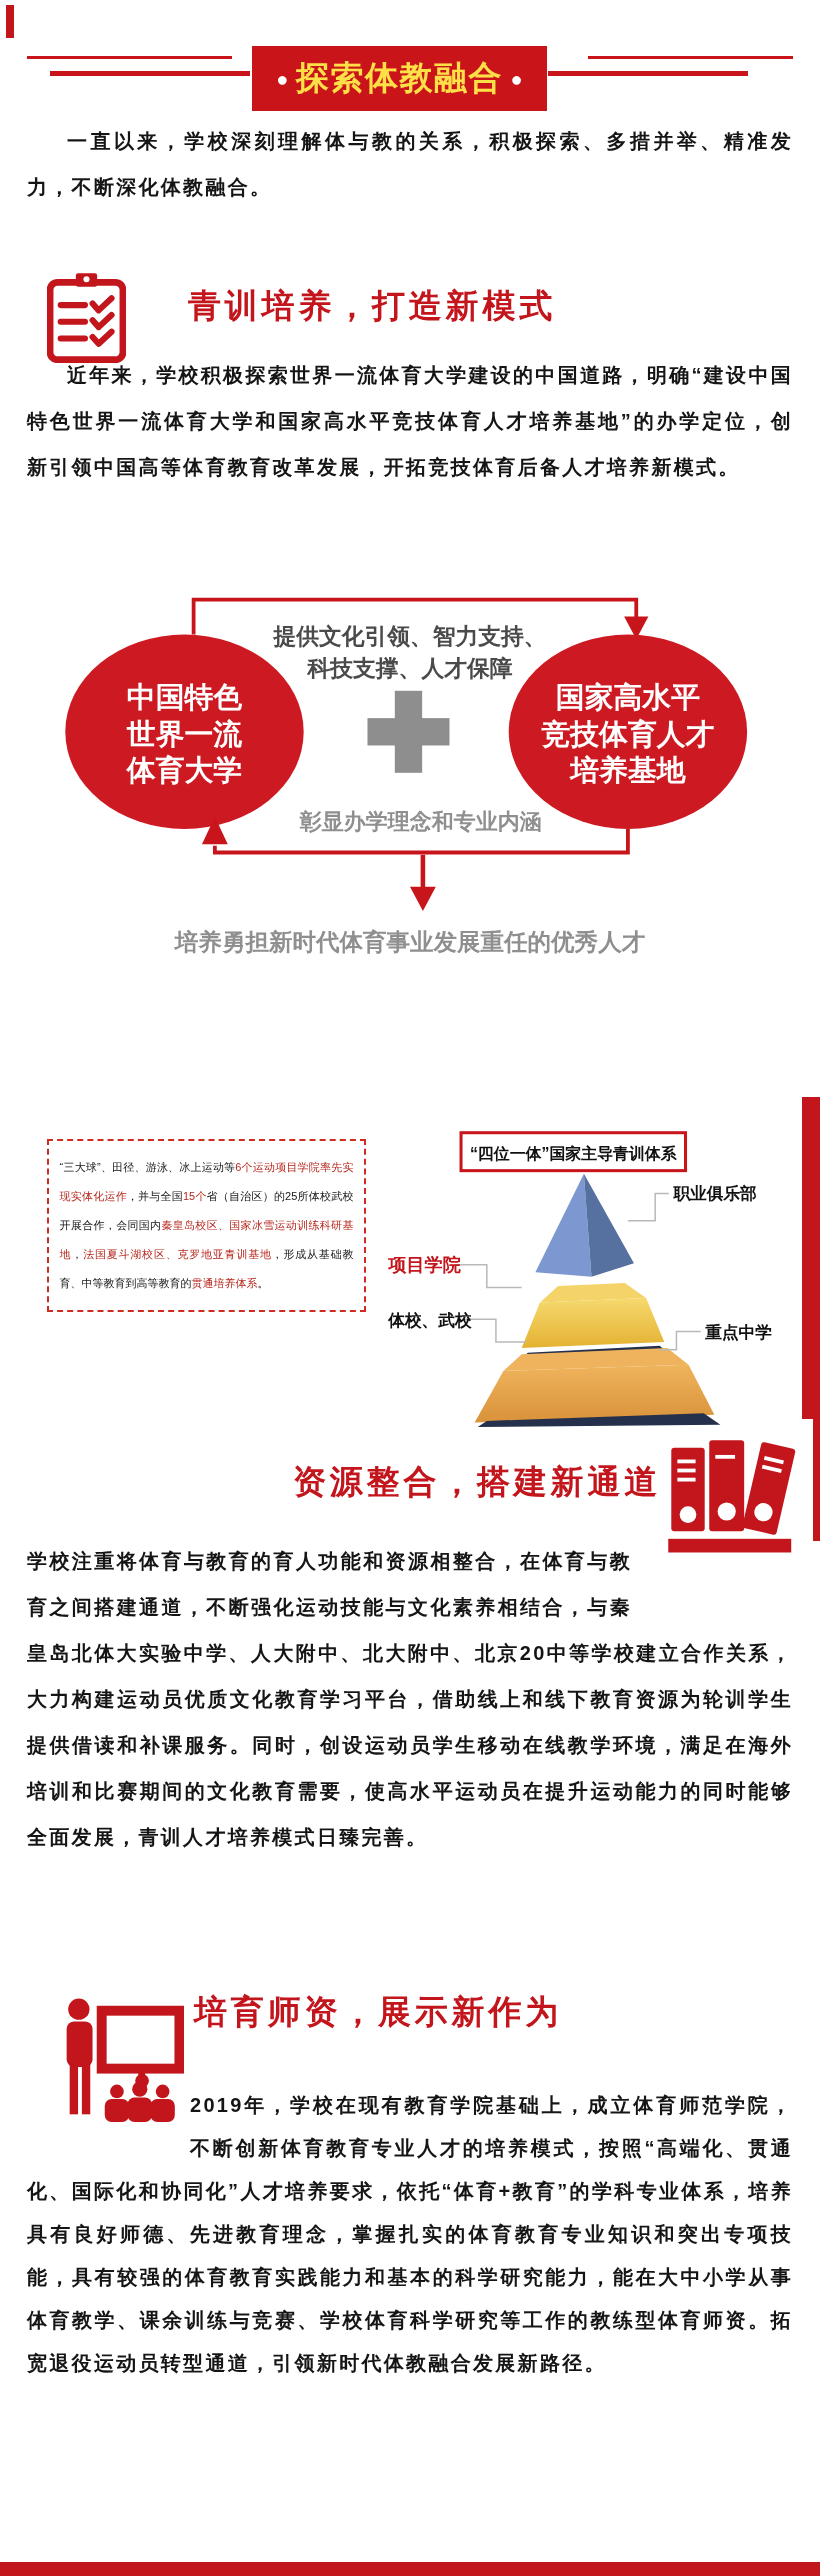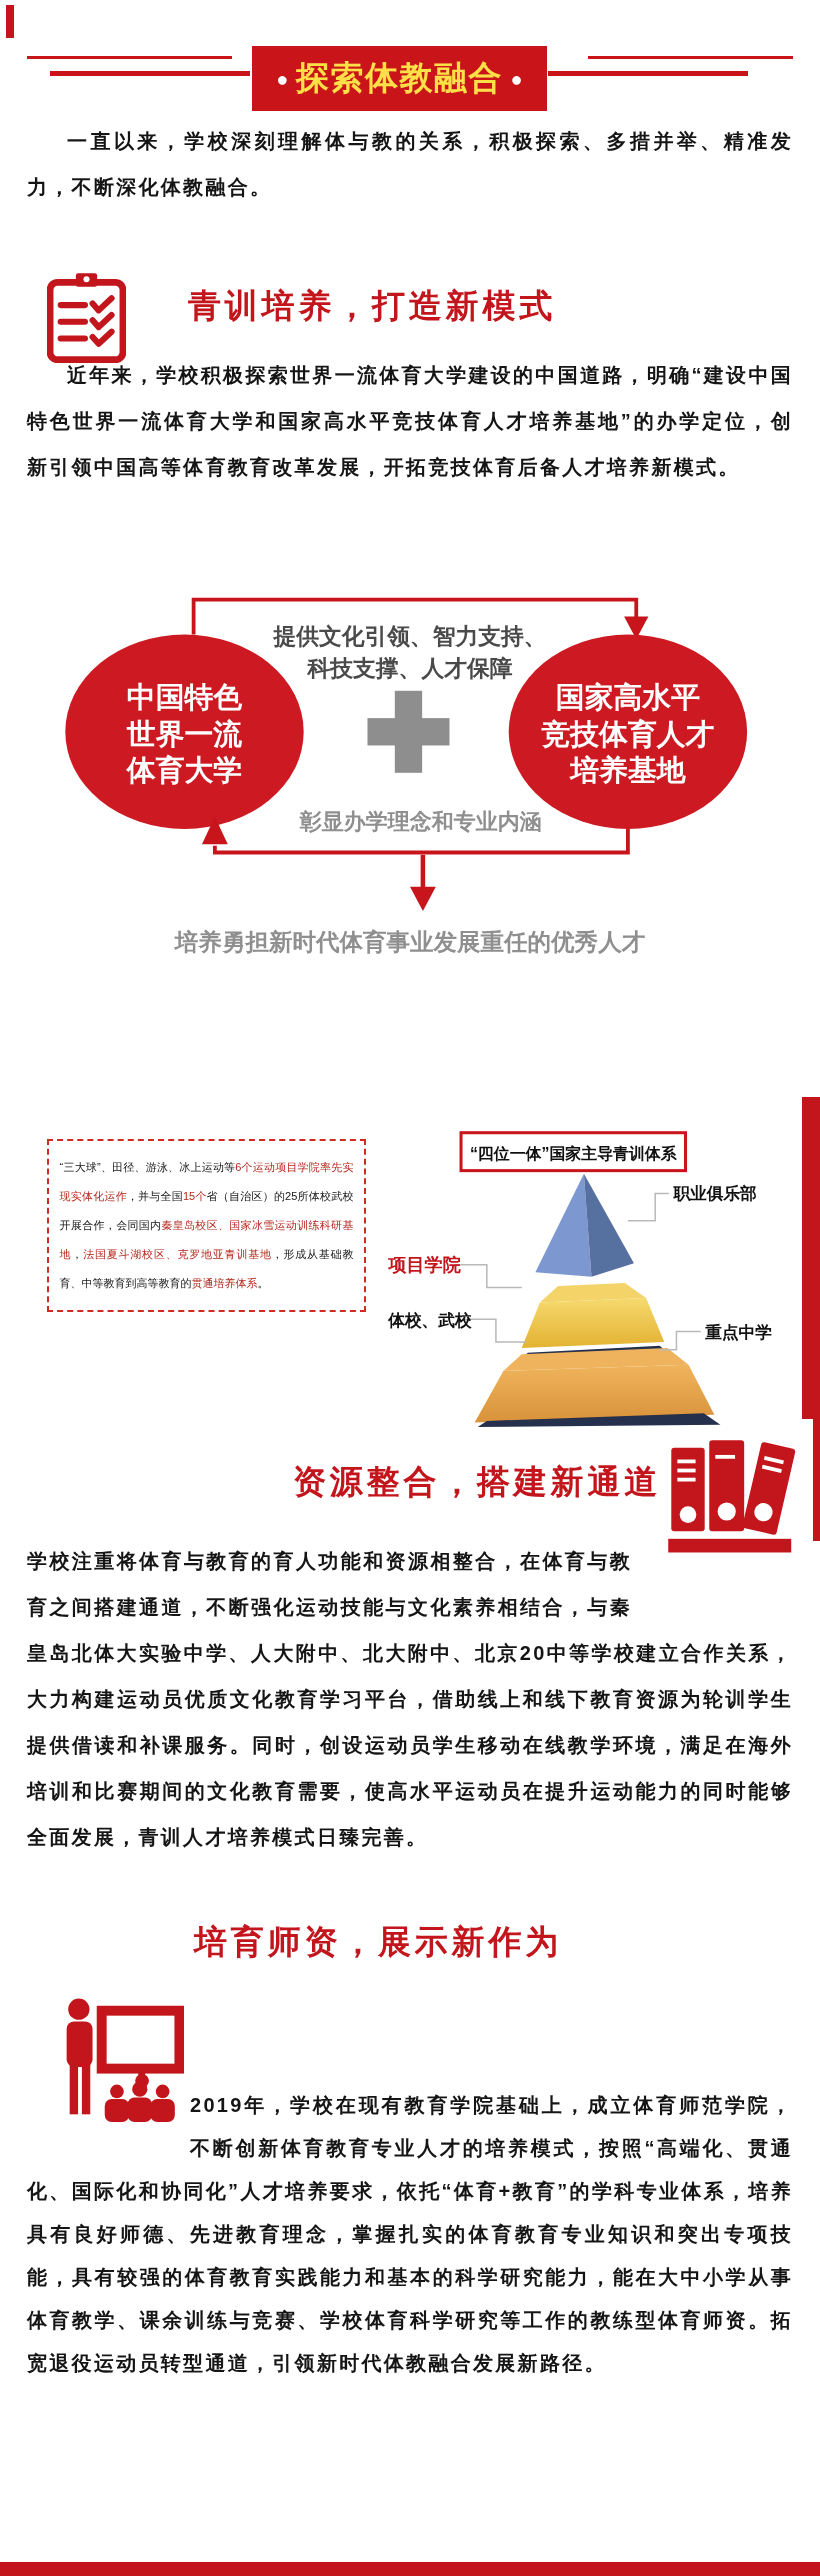--- a/index.html
+++ b/index.html
@@ -181,21 +181,21 @@
     <circle cx="109" cy="110" r="9" fill="#c3151c"></circle>
     <g fill="#c3151c">
       <circle cx="76" cy="124" r="9"></circle>
         <circle cx="106" cy="121" r="10"></circle>
         <circle cx="136" cy="124" r="9"></circle>
       <rect x="60" y="134" width="32" height="30" rx="9"></rect>
       <rect x="90" y="132" width="32" height="32" rx="9"></rect>
       <rect x="120" y="134" width="32" height="30" rx="9"></rect>
     </g>
   </svg>
-  <div class="abs sec-title" style="left:194px; top:1920px;">培育师资，展示新作为</div>
+  <div class="abs sec-title" style="left:194px; top:1990px;">培育师资，展示新作为</div>
 
   <div class="abs para" style="top:2084px; line-height:43px;">
     <span class="spacer-l"></span>
     <span>2019年，学校在现有教育学院基础上，成立体育师范学院，不断创新体育教育专业人才的培养模式，按照“高端化、贯通化、国际化和协同化”人才培养要求，依托“体育+教育”的学科专业体系，培养具有良好师德、先进教育理念，掌握扎实的体育教育专业知识和突出专项技能，具有较强的体育教育实践能力和基本的科学研究能力，能在大中小学从事体育教学、课余训练与竞赛、学校体育科学研究等工作的教练型体育师资。拓宽退役运动员转型通道，引领新时代体教融合发展新路径。</span>
   </div>
 
 </div>
 
 
 </body></html>

